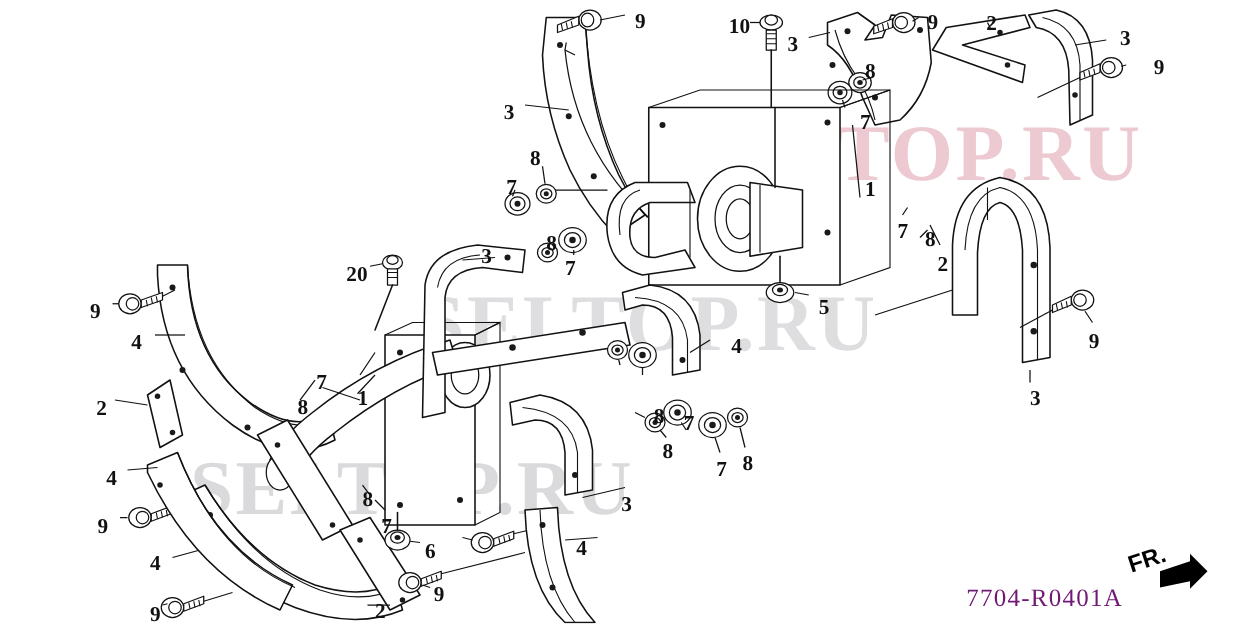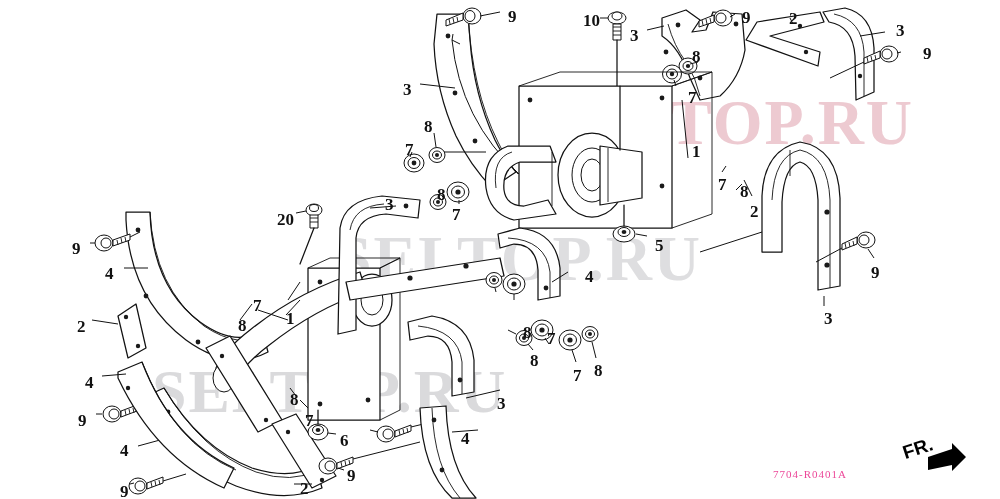--- a/index.html
+++ b/index.html
@@ -41,23 +41,23 @@
     font-weight:bold;
     color:#111;
     line-height:1;
     user-select:none;
   }
 
   
   .partno{
     position:absolute;
     font-family:"Liberation Serif", serif;
-    font-size:11px;
+    font-size:20px;
     letter-spacing:1px;
-    color:#ec4899;
+    color:#701a75;
   }
   .frwrap{position:absolute;left:900px;top:437px;width:90px;height:48px;}
   .frtxt{
     position:absolute;left:0px;top:6px;
     font-family:"Liberation Sans", sans-serif;
     font-weight:bold;font-size:19px;color:#000;
     transform:rotate(-18deg);transform-origin:left top;
   }
 </style>
 </head>

